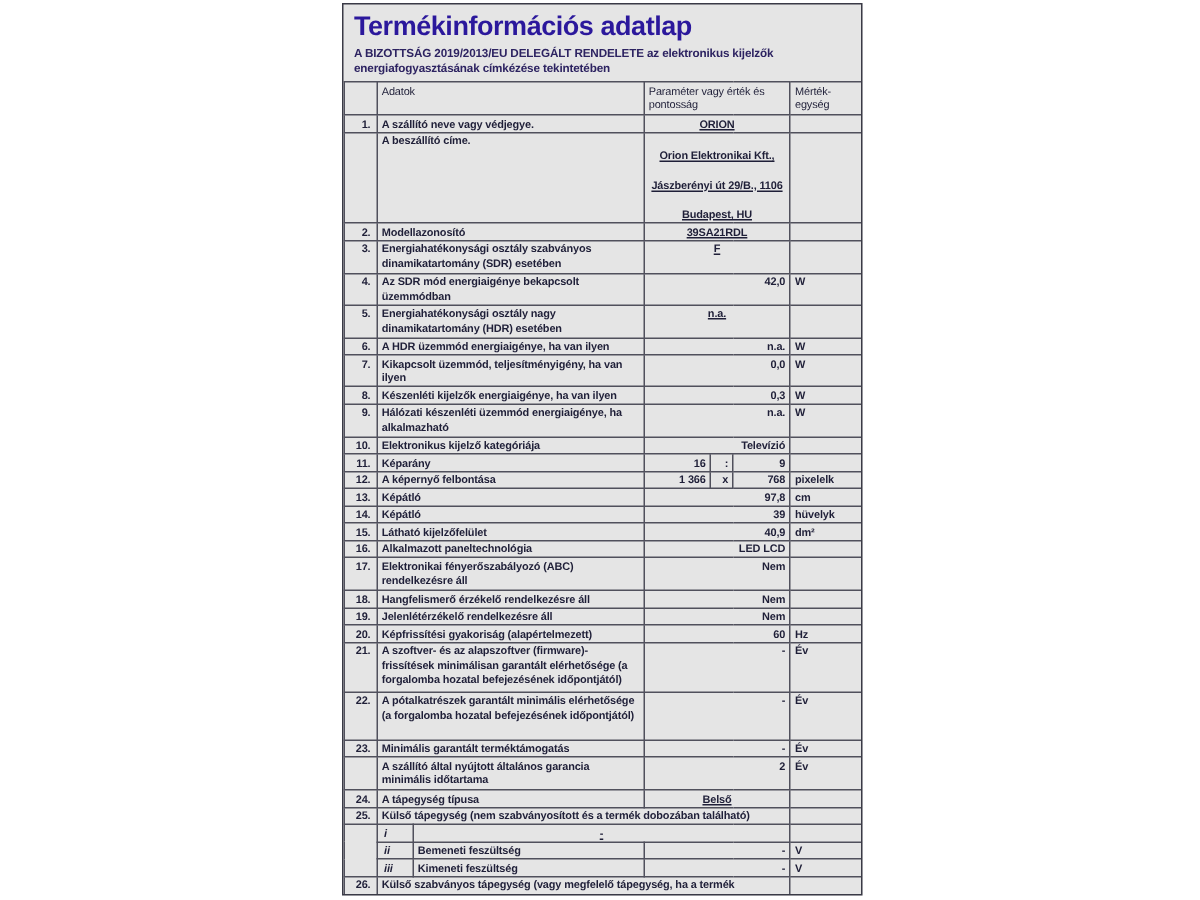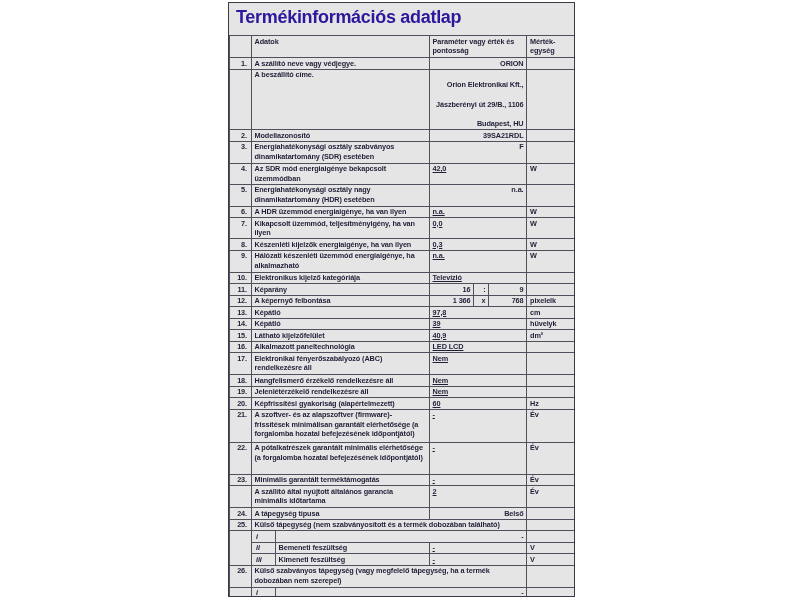--- a/index.html
+++ b/index.html
@@ -8,35 +8,36 @@
     border:1px solid #3a3a46;background:#e5e5e5;overflow:hidden;}
   .head{padding:3px 7px 2px 7px;}
   .title{font-size:18px;font-weight:bold;color:#2b189c;margin:1px 0 3px 0;letter-spacing:-0.3px;}
   .subtitle{font-size:7.8px;line-height:9.5px;font-weight:bold;color:#2d2361;letter-spacing:-0.1px;}
   table{width:100%;border-collapse:collapse;table-layout:fixed;margin-top:2px;}
   col.c1{width:22px}col.c2{width:24px}col.c3{width:154px}col.c4{width:44px}col.c5{width:15px}col.c6{width:38px}col.c7{width:49px}
   td{border:1px solid #50505c;padding:0.5px 2.5px;font-size:7.3px;line-height:9.5px;color:#1f1f38;
     font-weight:bold;vertical-align:top;overflow:hidden;letter-spacing:-0.1px;}
   tr{height:11px;}
   tr.h22{height:22px;}  tr.h32{height:32px;}  tr.h33{height:33px;}
-  .thead td{font-weight:bold;}
+  .thead td{font-weight:normal;}
   .n{text-align:right;padding-right:4px;}
   .s{font-style:italic;padding-left:4px;font-weight:bold;}
-  .vr{text-decoration:underline;}
-  .vl{text-align:right;}
+  .vr{text-align:right;}
+  .vl{text-align:center;text-decoration:underline;}
   .ctr{text-align:right;}
   .u{padding-left:3px;}
   .addr div{white-space:nowrap;overflow:hidden;margin-top:10px;}
 </style>
 </head>
 <body>
 
 <div class="doc">
   <div class="head">
     <div class="title">Termékinformációs adatlap</div>
+    <div class="subtitle">A BIZOTTSÁG 2019/2013/EU DELEGÁLT RENDELETE az elektronikus kijelzők energiafogyasztásának címkézése tekintetében</div>
   </div>
 
   <table>
     <colgroup>
         <col class="c1">
         <col class="c2">
         <col class="c3">
         <col class="c4">
         <col class="c5">
         <col class="c6">

